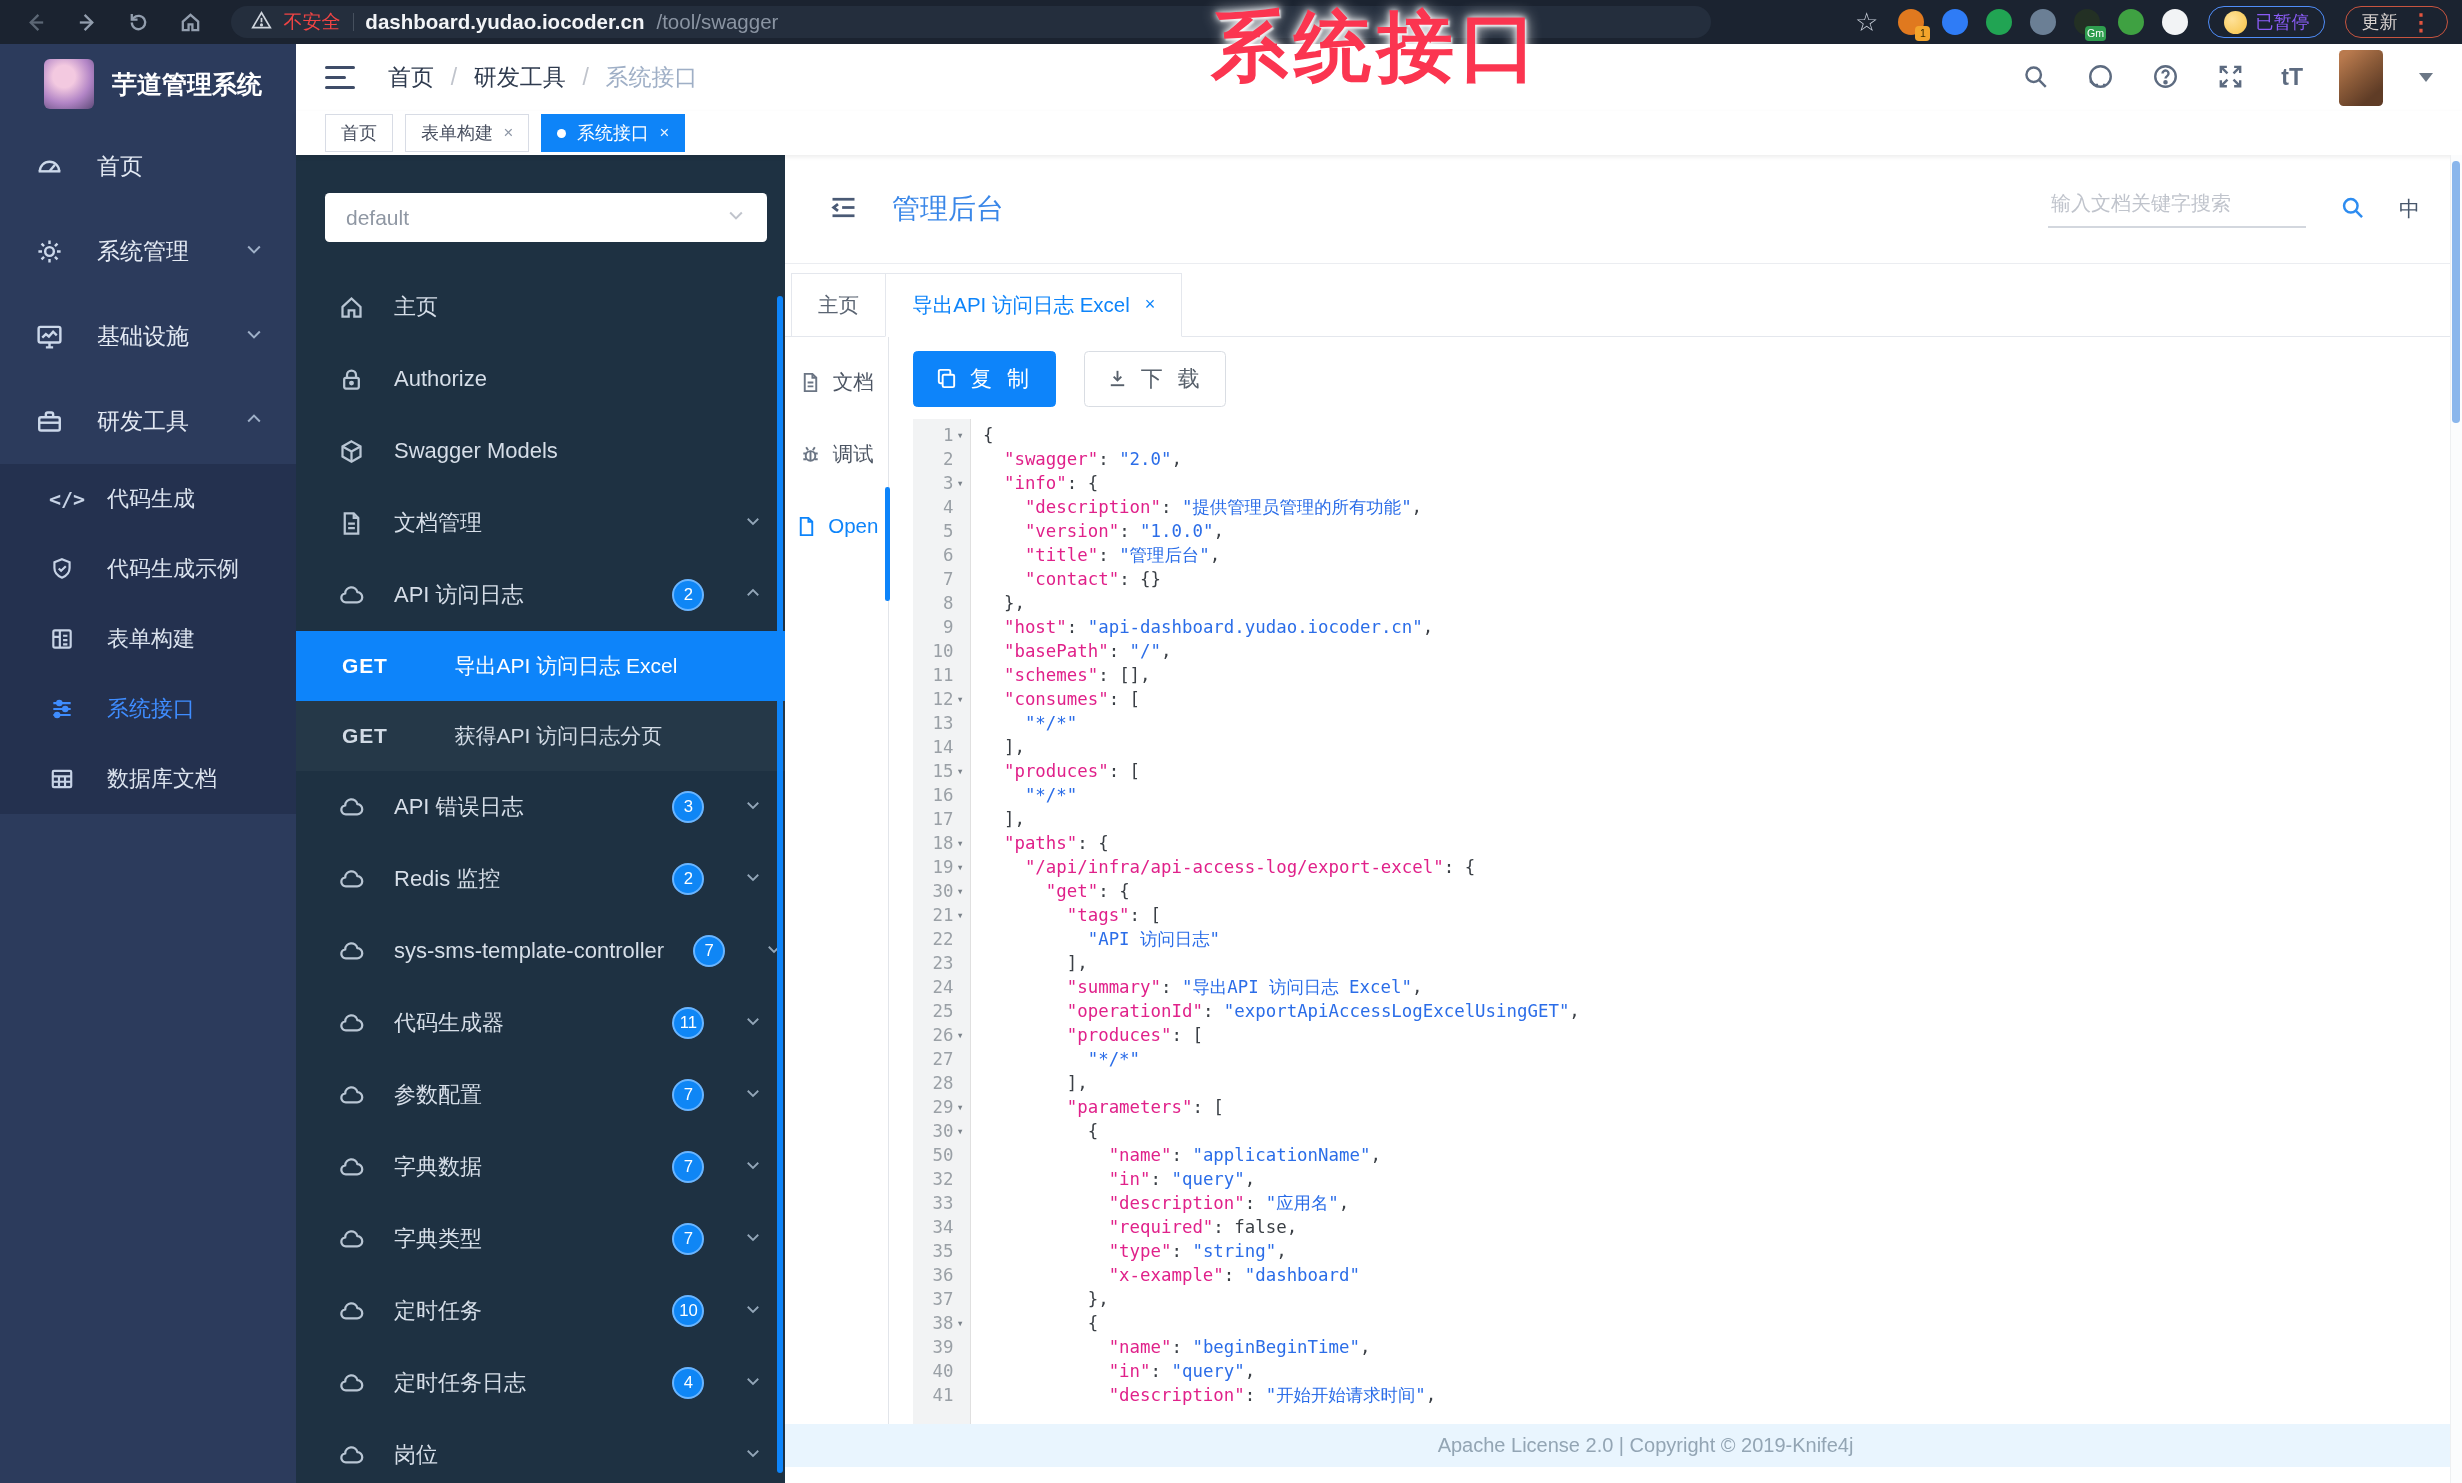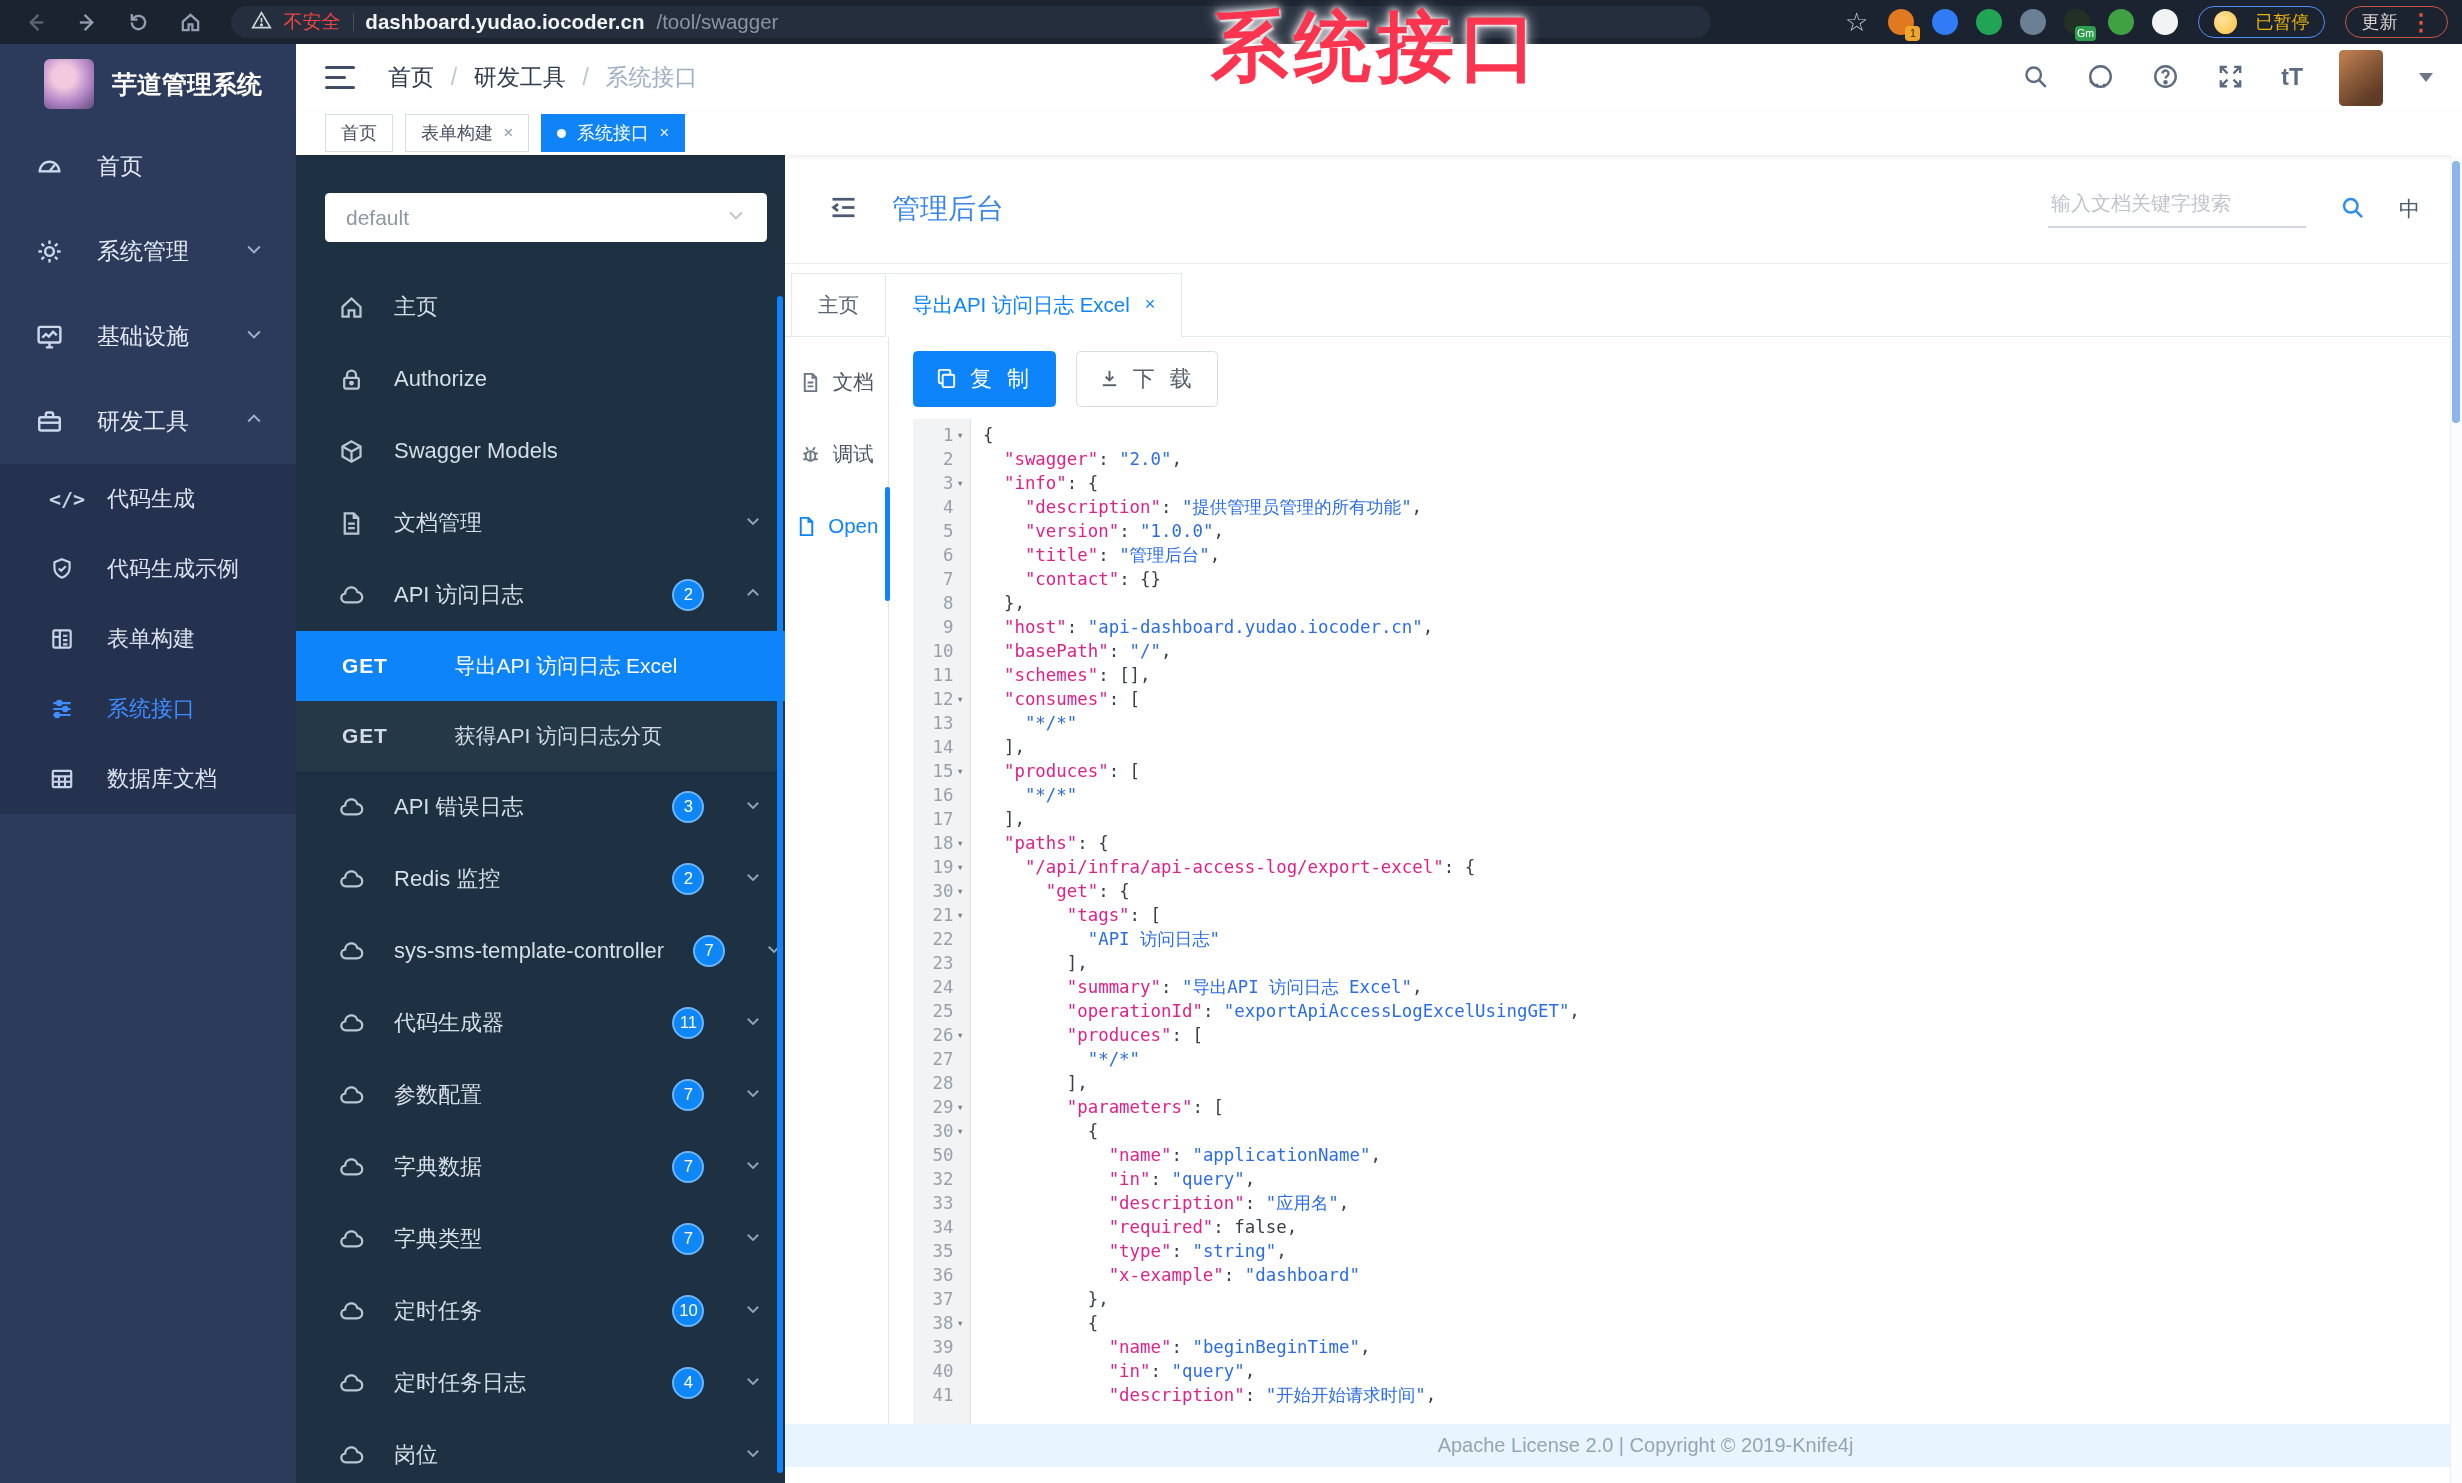--- a/index.html
+++ b/index.html
@@ -20,21 +20,21 @@
   .om-div { width:0.8px; height:18px; background:#46505e; }
   .url-host { font-size:20.5px; font-weight:bold; color:#f2f4f7; }
   .url-path { font-size:20.5px; color:#8a94a2; }
   .browser-right { margin-left:auto; display:flex; align-items:center; gap:20px; }
   .star { color:#c7ced8; font-size:26px; line-height:1; }
   .ext-row { display:flex; align-items:center; gap:18px; }
   .ext-dot { position:relative; width:26px; height:26px; border-radius:50%; flex:0 0 auto; }
   .ext-badge { position:absolute; right:-6px; bottom:-6px; min-width:15px; height:15px; border-radius:3.8px;
     background:#f3a42b; color:#3c2c00; font-size:10.6px; line-height:15px; text-align:center; padding:0 2.3px; }
   .ext-badge.green { background:#2f9e4f; color:#fff; }
-  .pill { height:32px; border-radius:16px; display:flex; align-items:center; gap:18px; padding:0 15px; font-size:18px; color:#eab308; }
+  .pill { height:32px; border-radius:16px; display:flex; align-items:center; gap:8px; padding:0 15px; font-size:18px; color:#8b5cf6; }
   .pill.paused { border:1.5px solid #4f8df9; }
   .pill.update { border:1.5px solid #c8543f; color:#d9d3d0; gap:12px; }
   .smiley { width:23px; height:23px; border-radius:50%; background:radial-gradient(circle at 35% 35%, #ffe29a, #f6c244); }
   .kebab { color:#e2543e; font-size:23px; font-weight:bold; letter-spacing:0; line-height:0.55; display:inline-block; text-align:center; }
 
   
   .watermark { position:absolute; left:1211px; top:-4.5px; z-index:60; font-size:77px; font-weight:700;
     color:#fb3550; letter-spacing:6px;
     text-shadow:0 0 6px #fff, 0 0 15px #fff, 1.5px 1.5px 1.5px rgba(255,255,255,.65); }
 
@@ -131,21 +131,21 @@
   .doc-body { flex:1; display:flex; min-height:0; }
   .mini-nav { width:104px; border-right:0.8px solid #e2e5ea; padding-top:9px; position:relative; flex:0 0 auto; }
   .mini-item { height:72px; display:flex; align-items:center; justify-content:center; gap:10.6px; font-size:20.5px; color:#4c5563; cursor:pointer; }
   .mini-item .ic { width:23px; height:23px; color:#6b7584; }
   .mini-item .ic svg { width:23px; height:23px; }
   .mini-item.active { color:#0d84fa; }
   .mini-item.active .ic { color:#0d84fa; }
   .mini-indicator { position:absolute; right:-1.5px; top:150px; width:4.5px; height:114px; background:#0d84fa; border-radius:2.3px; }
 
   .content-col { flex:1; display:flex; flex-direction:column; min-width:0; padding:13.6px 0 0 24px; }
-  .btn-row { display:flex; gap:20px; margin-bottom:12px; flex:0 0 auto; }
+  .btn-row { display:flex; gap:28px; margin-bottom:12px; flex:0 0 auto; }
   .btn { height:56px; padding:0 21px; border-radius:4.5px; font-size:22px; display:flex; align-items:center; gap:12px; cursor:pointer; letter-spacing:4.5px; }
   .btn svg { width:23px; height:23px; }
   .btn.primary { background:#0d84fa; border:0.8px solid #0d84fa; color:#fff; }
   .btn.plain { background:#fff; border:0.8px solid #d9dde3; color:#57606b; }
 
   .editor { flex:1; display:flex; min-height:0; overflow:hidden; font-family:"DejaVu Sans Mono", monospace; font-size:17.4px; line-height:24px; }
   .gutter { width:58px; background:#f2f3f4; border-right:0.8px solid #e0e0e0; color:#9aa0a6; flex:0 0 auto; padding-top:4.5px; }
   .g-row { display:flex; justify-content:flex-end; align-items:center; height:24px; padding-right:3px; }
   .g-num { text-align:right; }
   .g-fold { width:13.6px; font-size:11.4px; color:#7b828a; text-align:center; }

